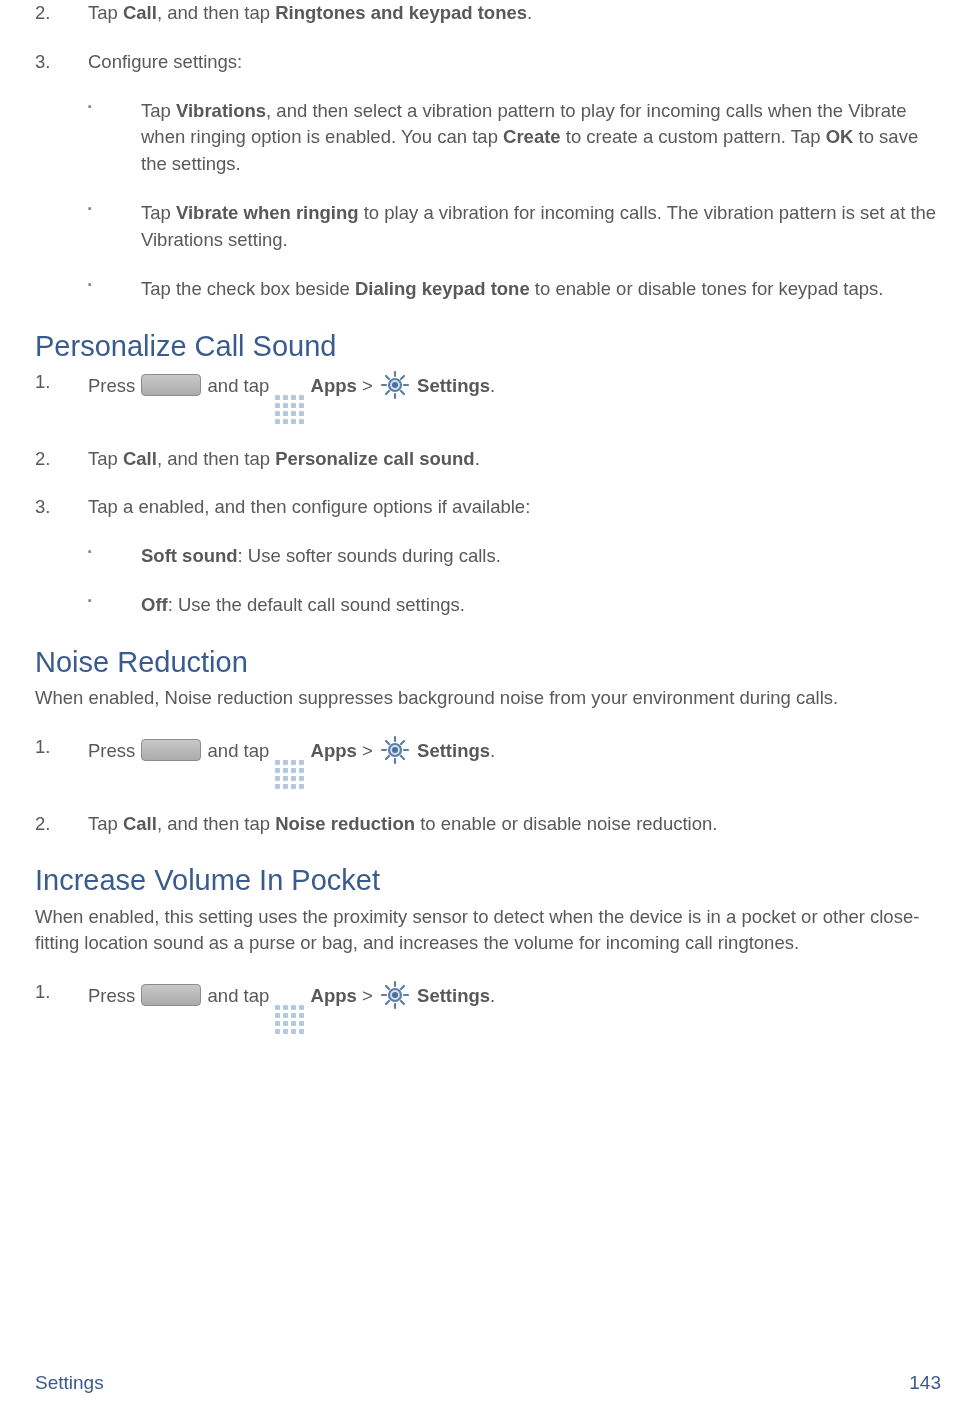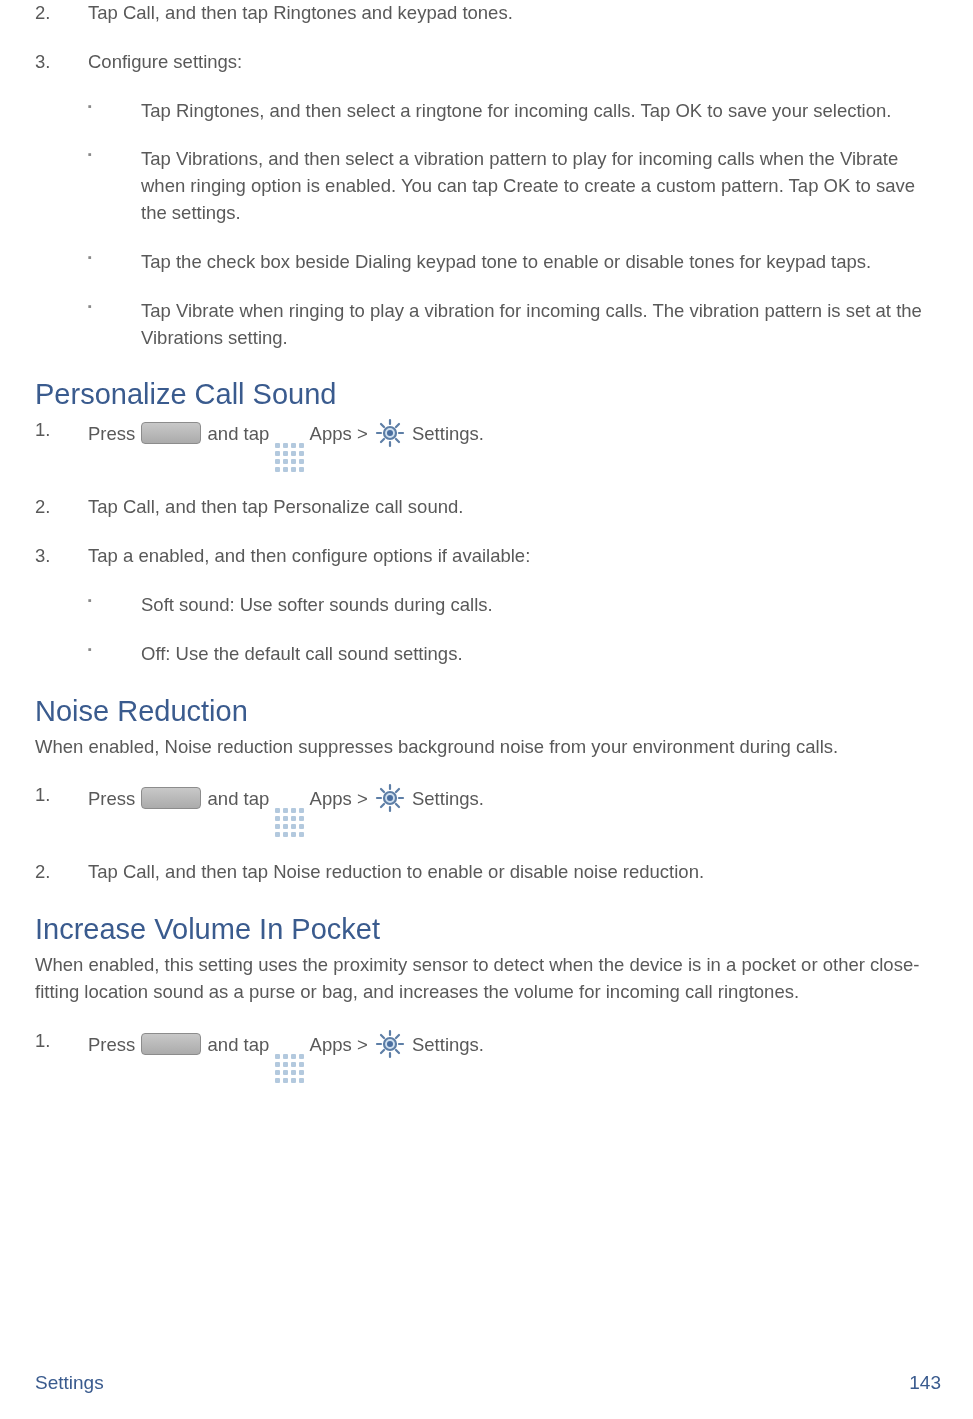--- a/index.html
+++ b/index.html
@@ -55,21 +55,21 @@
     font-family: Arial, Helvetica, sans-serif;
     font-weight: 400;
     font-size: 29px;
     color: #3a5b8e;
     margin-top: 10px;
     margin-bottom: 2px;
   }
   p.intro {
     margin-bottom: 22px;
   }
-  .bold { font-weight: 400; }
+  .bold { font-weight: 700; }
   .icon-home {
     display: inline-block;
     width: 60px;
     height: 22px;
     vertical-align: -4px;
     border-radius: 4px;
     background: linear-gradient(#c8c8c8, #ababab);
     border: 1px solid #8c8c8c;
     margin: 0 1px;
   }
@@ -108,30 +108,27 @@
 <body>
 
 <ol class="numbered">
   <li>
     <span>Tap </span><span class="bold">Call</span><span>, and then tap </span><span class="bold">Ringtones and keypad tones</span><span>.</span>
   </li>
   <li>
     <span>Configure settings:</span>
     <ul class="bullets">
       <li>
-        <span>Tap </span><span class="bold">Ringtones</span><span>, and then select a ringtone for incoming calls. Tap </span><span class="bold">OK</span><span> to save your selection.</span>
-      </li>
-      <li>
         <span>Tap </span><span class="bold">Vibrations</span><span>, and then select a vibration pattern to play for incoming calls when the Vibrate when ringing option is enabled. You can tap </span><span class="bold">Create</span><span> to create a custom pattern. Tap </span><span class="bold">OK</span><span> to save the settings.</span>
       </li>
       <li>
-        <span>Tap the check box beside </span><span class="bold">Dialing keypad tone</span><span> to enable or disable tones for keypad taps.</span>
+        <span>Tap </span><span class="bold">Vibrate when ringing</span><span> to play a vibration for incoming calls. The vibration pattern is set at the Vibrations setting.</span>
       </li>
       <li>
-        <span>Tap </span><span class="bold">Vibrate when ringing</span><span> to play a vibration for incoming calls. The vibration pattern is set at the Vibrations setting.</span>
+        <span>Tap the check box beside </span><span class="bold">Dialing keypad tone</span><span> to enable or disable tones for keypad taps.</span>
       </li>
     </ul>
   </li>
 </ol>
 
 <div class="sect-wrap">
   <h2 class="section">Personalize Call Sound</h2>
   <ol class="numbered start1">
     <li>
       <span>Press </span><span class="icon-home"></span><span> and tap </span><span class="icon-apps-grid">

